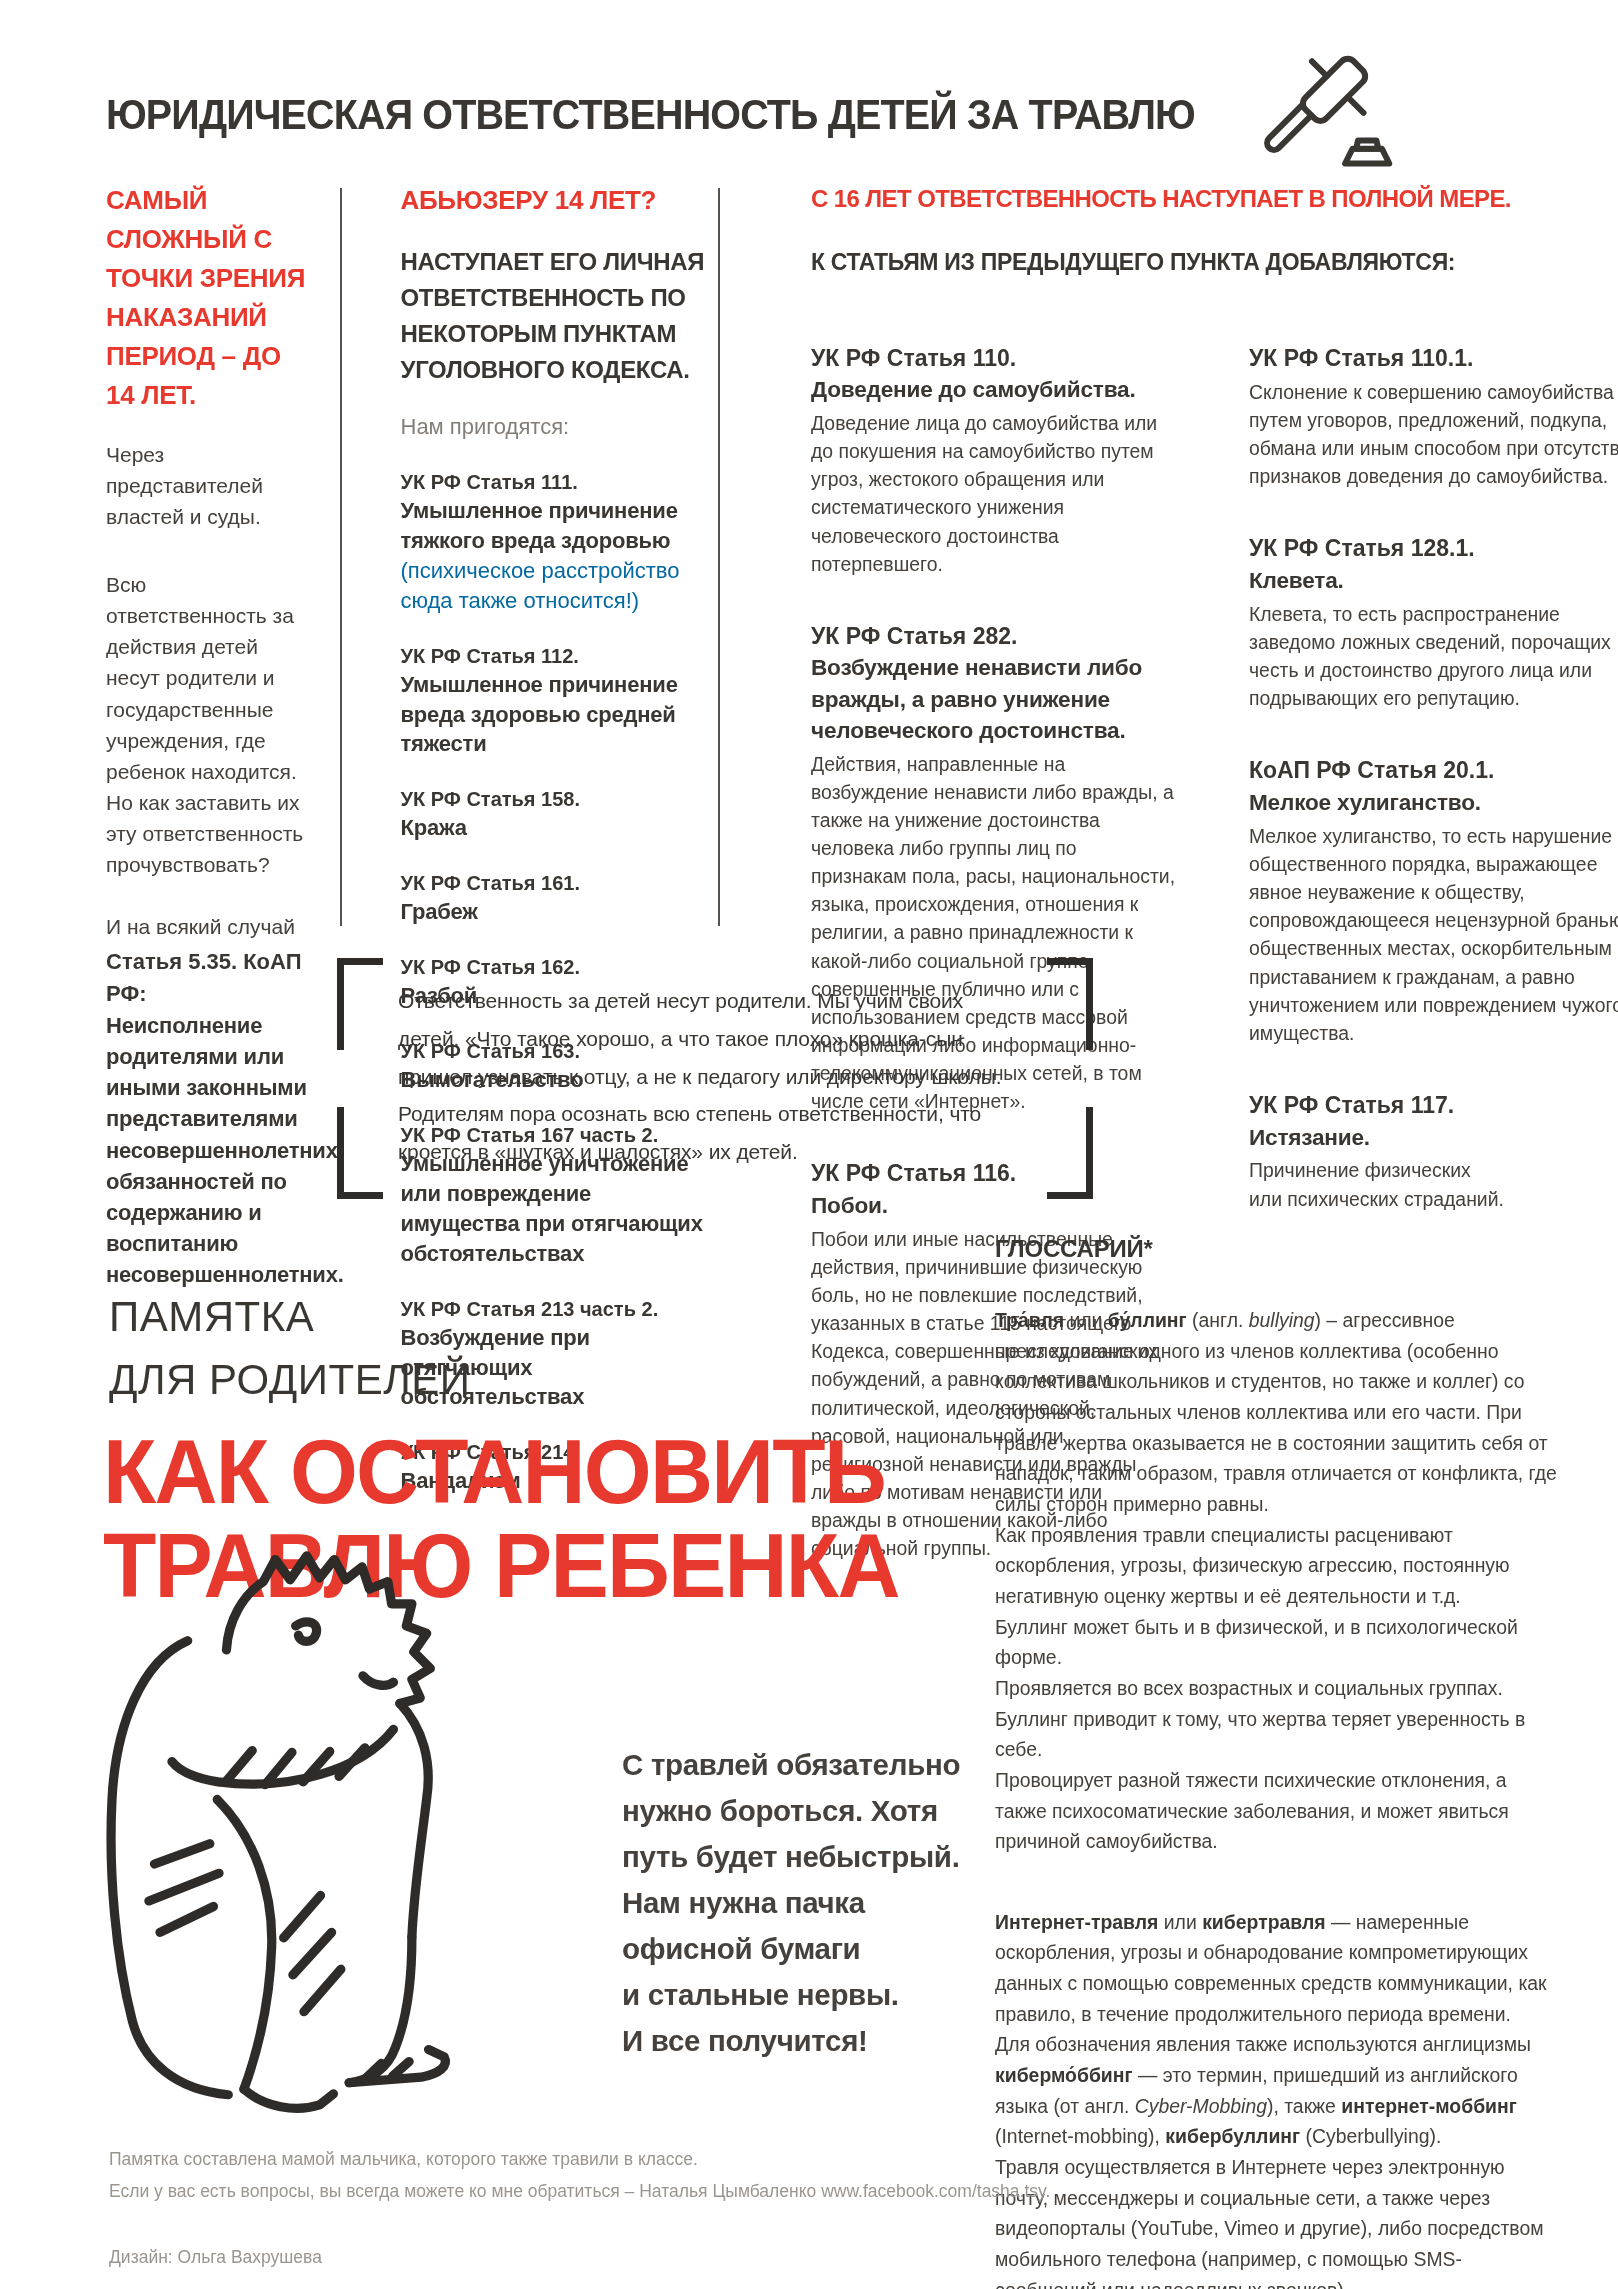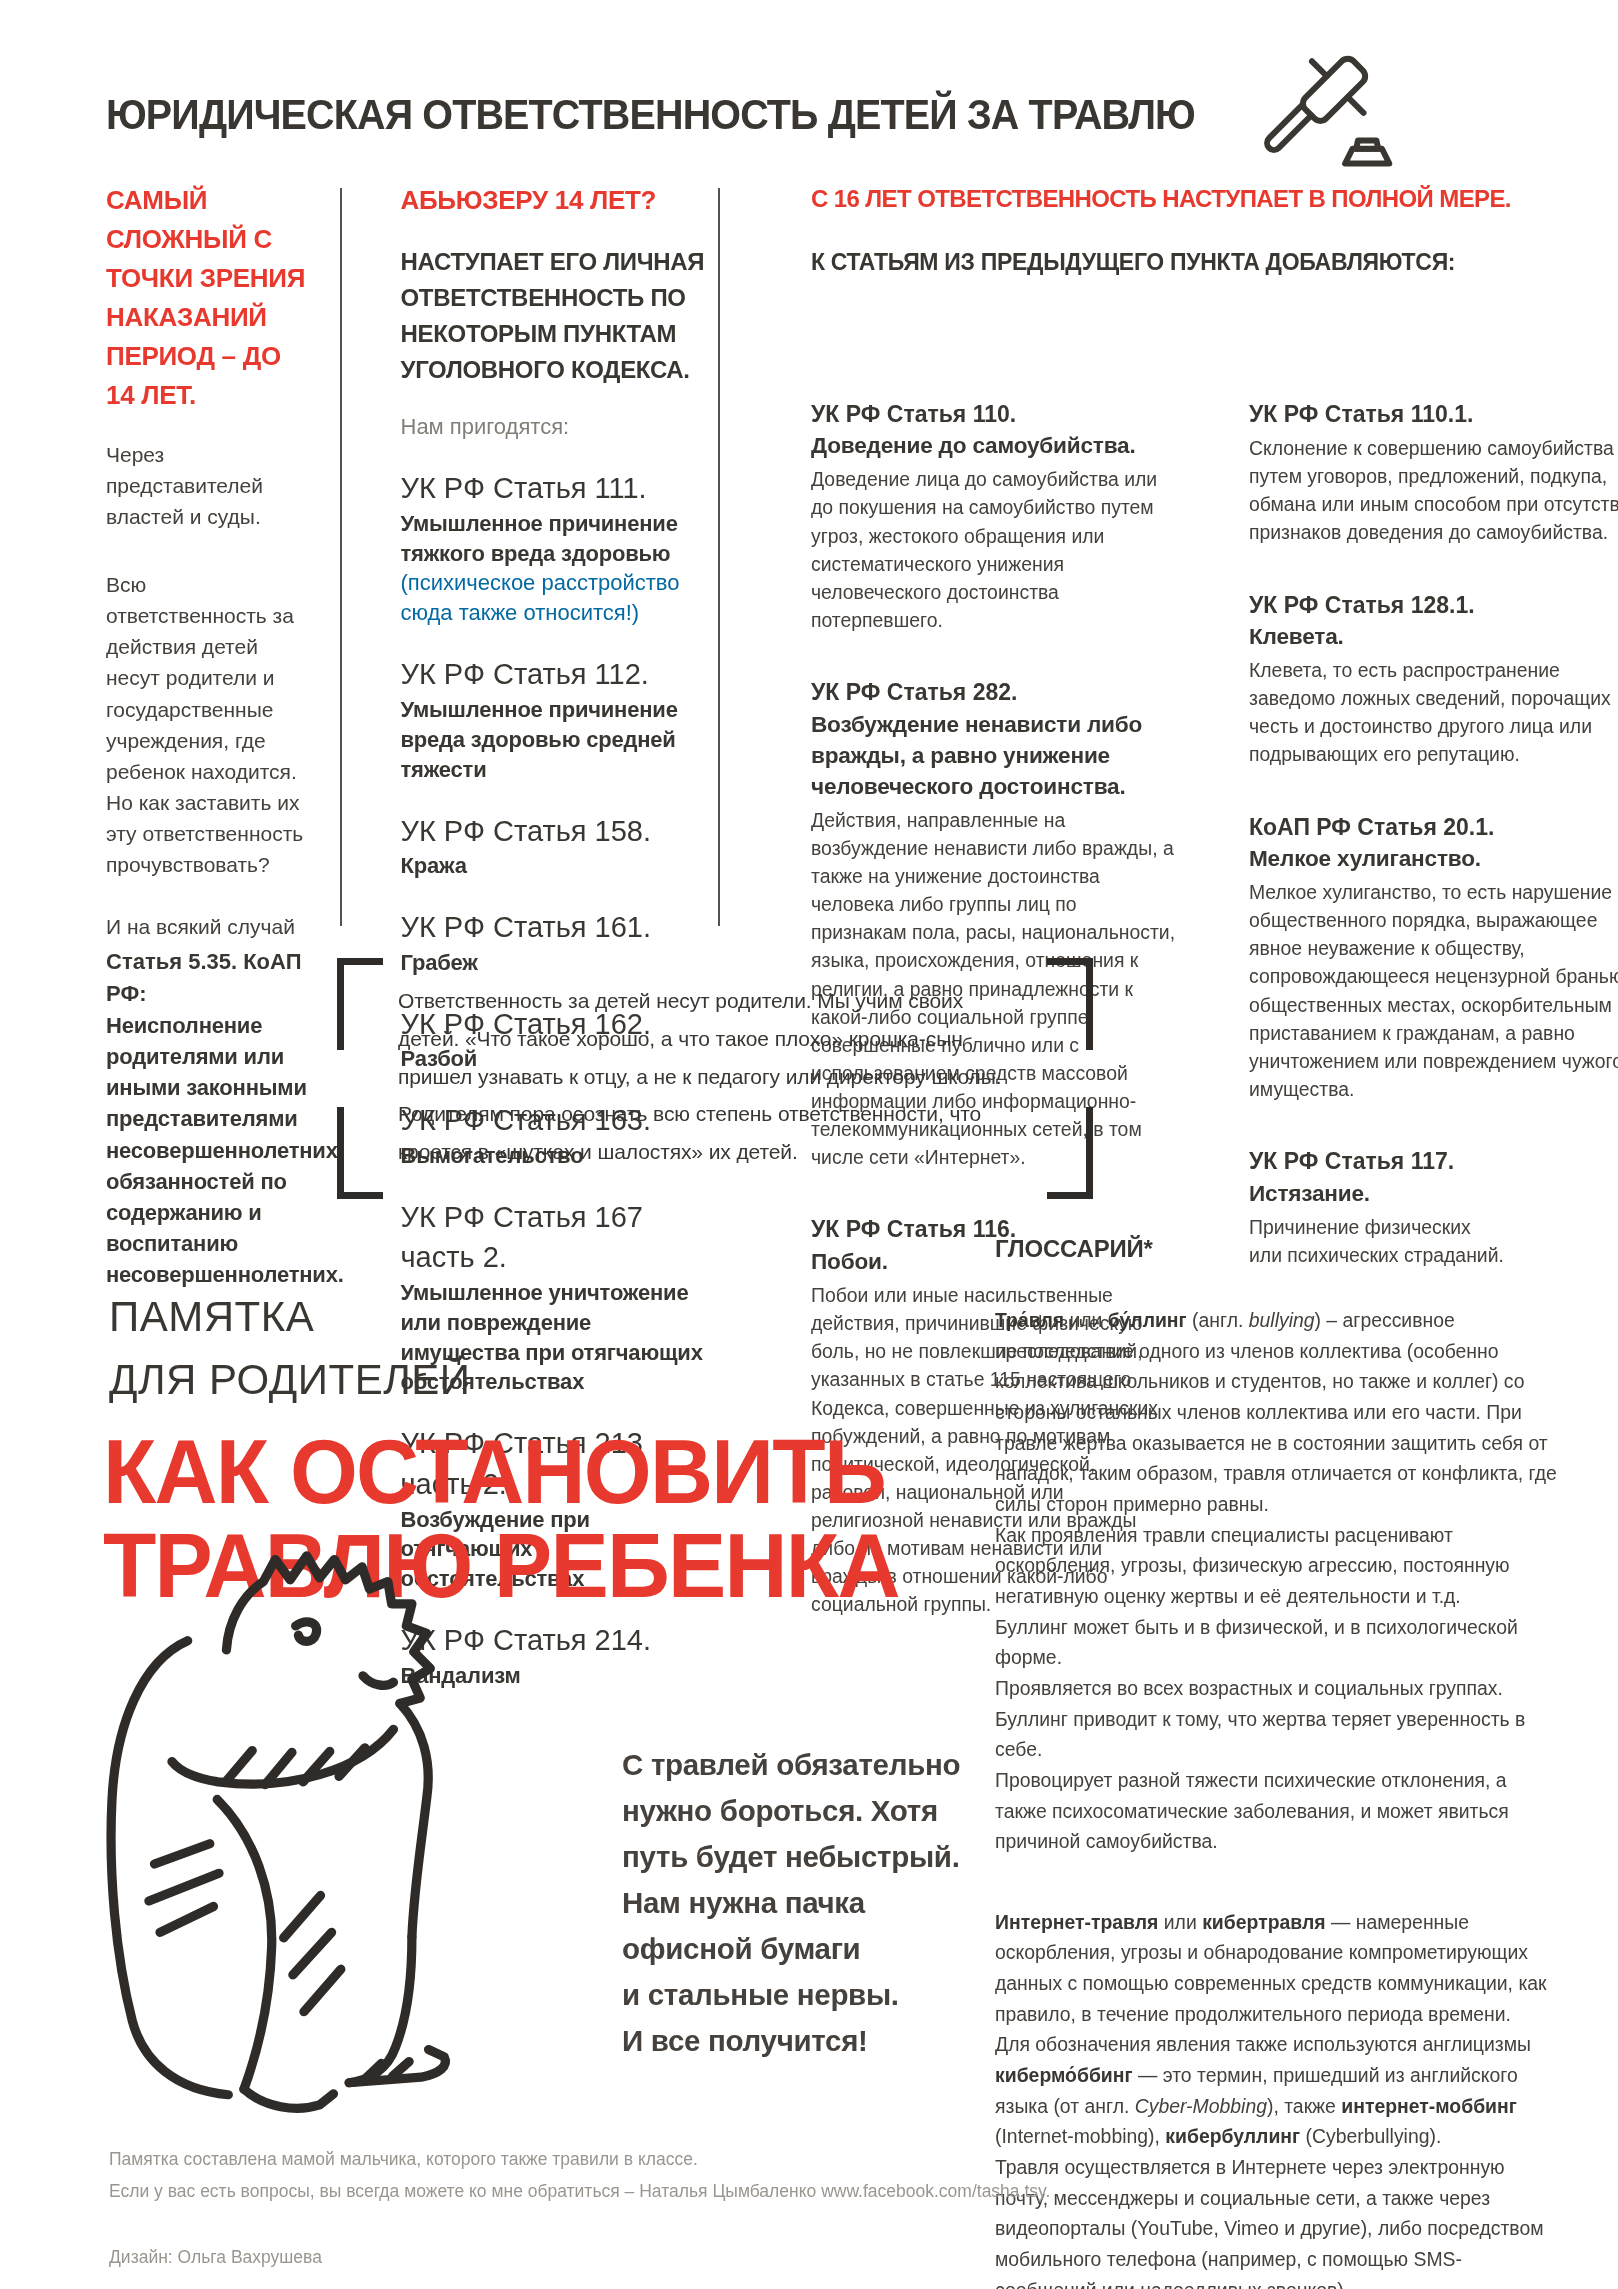--- a/index.html
+++ b/index.html
@@ -34,21 +34,21 @@
   .red-h{color:#e8392e;font-weight:bold;font-size:26px;line-height:1.5;letter-spacing:-0.3px;margin:0 0 24px 0;}
   .red-h.one-line{white-space:nowrap;font-size:24px;letter-spacing:-0.6px;margin-bottom:28px;}
   .caps-sub{font-weight:bold;font-size:24px;line-height:1.5;letter-spacing:-0.3px;color:#3a3632;margin:0 0 26px 0;}
   .caps-sub.one-line{white-space:nowrap;font-size:23px;}
   .col-body{font-size:21px;line-height:1.48;color:#45403b;margin:0 0 31px 0;}
   .col-body.spaced{margin-bottom:37px;}
   .bold-line{font-weight:bold;font-size:22px;line-height:1.45;color:#3a3632;}
   .semi{font-weight:bold;font-size:22px;line-height:1.42;color:#3a3632;letter-spacing:-0.2px;}
   .intro-gray{color:#847e78;font-size:22px;margin:0 0 28px 0;}
   .article{margin:0 0 26px 0;}
-  .article .a-title{font-weight:normal;font-size:29px;line-height:1.4;color:#3a3632;}
+  .article .a-title{font-weight:bold;font-size:20px;line-height:1.4;color:#3a3632;}
   .article .a-desc{font-size:22px;line-height:1.36;color:#3a3632;}
   .article .a-desc .d-sub{font-weight:bold;letter-spacing:-0.2px;}
   .article .a-desc .d-tail{font-weight:normal;color:#0369a1;text-align:right;}
   .article3{margin:0 0 42px 0;}
   .article3 .a-title{font-weight:bold;font-size:23px;line-height:1.42;color:#3a3632;}
   .article3 .a-sub{font-weight:bold;font-size:22.6px;line-height:1.38;color:#3a3632;letter-spacing:-0.2px;}
   .article3 .a-body{font-size:19.4px;line-height:1.45;color:#45403b;margin-top:3.7px;}
   
   .quote{position:absolute;top:958px;left:337px;width:756px;min-height:126px;}
   .quote-text{padding:24px 68px 28px 61px;font-size:21px;line-height:1.8;color:#3a3632;letter-spacing:-0.1px;}

